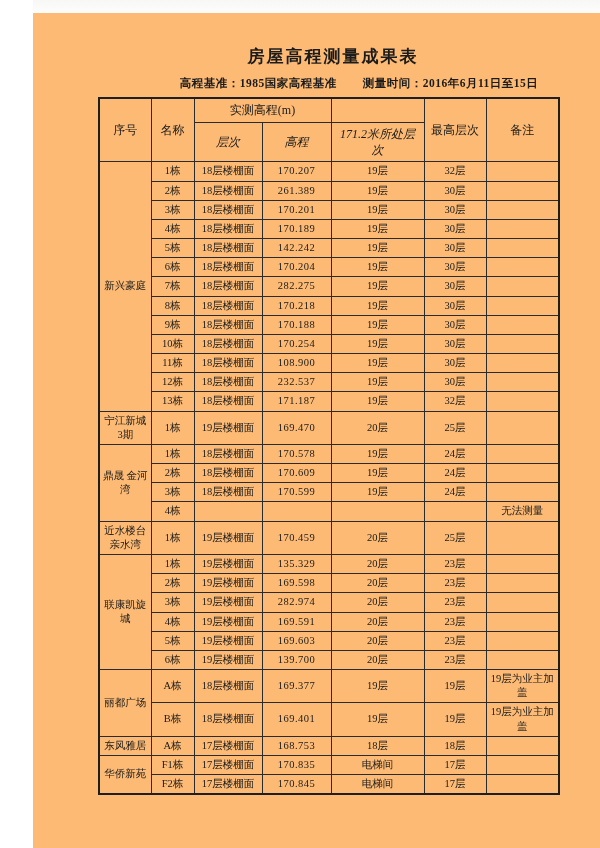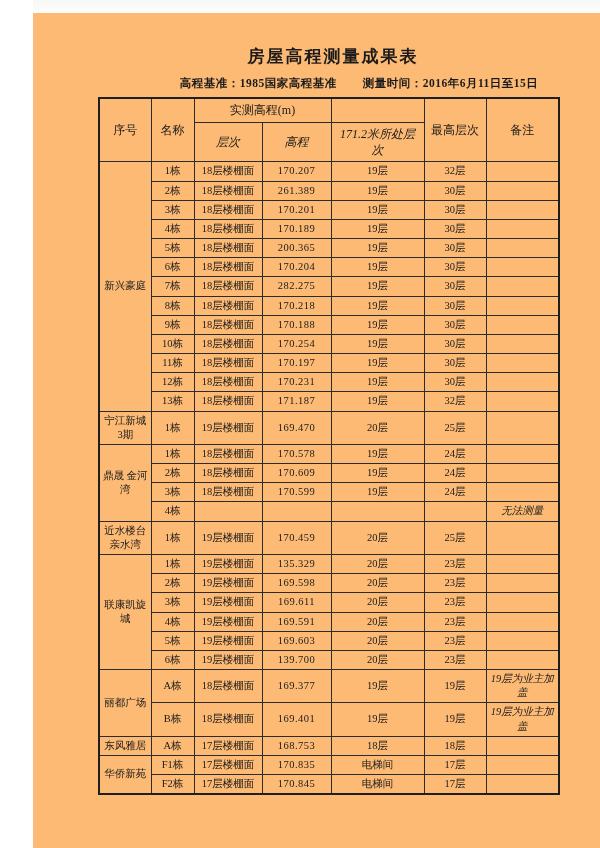--- a/index.html
+++ b/index.html
@@ -51,21 +51,21 @@
     overflow:hidden;
     word-break:break-all;
   }
   table.results thead th{font-size:12px;padding:3px 3px;}
   .h-row1 th{height:17px;}
   .h-row2 th{height:22px;font-style:italic;}
   td.c-building{font-size:10.5px;}
   td.c-level{font-size:10.5px;}
   td.c-elev{font-size:11px;letter-spacing:0.5px;}
   td.c-floor171, td.c-maxfloor{font-size:10.5px;}
-  td.c-remark{font-size:9.5px;font-style:italic;}
+  td.c-remark{font-size:9.5px;}
   td.gname{
     font-size:10.5px;
     padding:2px 3px;
     line-height:1.45;
   }
   tbody td{height:14px;}
   col.w-xuhao{width:52px;}
   col.w-mingcheng{width:43px;}
   col.w-cengci{width:68px;}
   col.w-gaocheng{width:69px;}
@@ -141,21 +141,21 @@
           <td class="c-building">4栋</td>
           <td class="c-level">18层楼棚面</td>
           <td class="c-elev">170.189</td>
           <td class="c-floor171">19层</td>
           <td class="c-maxfloor">30层</td>
           <td class="c-remark"></td>
         </tr>
         <tr>
           <td class="c-building">5栋</td>
           <td class="c-level">18层楼棚面</td>
-          <td class="c-elev">200.365</td>
+          <td class="c-elev">142.242</td>
           <td class="c-floor171">19层</td>
           <td class="c-maxfloor">30层</td>
           <td class="c-remark"></td>
         </tr>
         <tr>
           <td class="c-building">6栋</td>
           <td class="c-level">18层楼棚面</td>
           <td class="c-elev">170.204</td>
           <td class="c-floor171">19层</td>
           <td class="c-maxfloor">30层</td>
@@ -189,29 +189,29 @@
           <td class="c-building">10栋</td>
           <td class="c-level">18层楼棚面</td>
           <td class="c-elev">170.254</td>
           <td class="c-floor171">19层</td>
           <td class="c-maxfloor">30层</td>
           <td class="c-remark"></td>
         </tr>
         <tr>
           <td class="c-building">11栋</td>
           <td class="c-level">18层楼棚面</td>
-          <td class="c-elev">170.197</td>
+          <td class="c-elev">108.900</td>
           <td class="c-floor171">19层</td>
           <td class="c-maxfloor">30层</td>
           <td class="c-remark"></td>
         </tr>
         <tr>
           <td class="c-building">12栋</td>
           <td class="c-level">18层楼棚面</td>
-          <td class="c-elev">170.231</td>
+          <td class="c-elev">232.537</td>
           <td class="c-floor171">19层</td>
           <td class="c-maxfloor">30层</td>
           <td class="c-remark"></td>
         </tr>
         <tr>
           <td class="c-building">13栋</td>
           <td class="c-level">18层楼棚面</td>
           <td class="c-elev">171.187</td>
           <td class="c-floor171">19层</td>
           <td class="c-maxfloor">32层</td>
@@ -281,21 +281,21 @@
           <td class="c-building">2栋</td>
           <td class="c-level">19层楼棚面</td>
           <td class="c-elev">169.598</td>
           <td class="c-floor171">20层</td>
           <td class="c-maxfloor">23层</td>
           <td class="c-remark"></td>
         </tr>
         <tr>
           <td class="c-building">3栋</td>
           <td class="c-level">19层楼棚面</td>
-          <td class="c-elev">169.611</td>
+          <td class="c-elev">282.974</td>
           <td class="c-floor171">20层</td>
           <td class="c-maxfloor">23层</td>
           <td class="c-remark"></td>
         </tr>
         <tr>
           <td class="c-building">4栋</td>
           <td class="c-level">19层楼棚面</td>
           <td class="c-elev">169.591</td>
           <td class="c-floor171">20层</td>
           <td class="c-maxfloor">23层</td>

